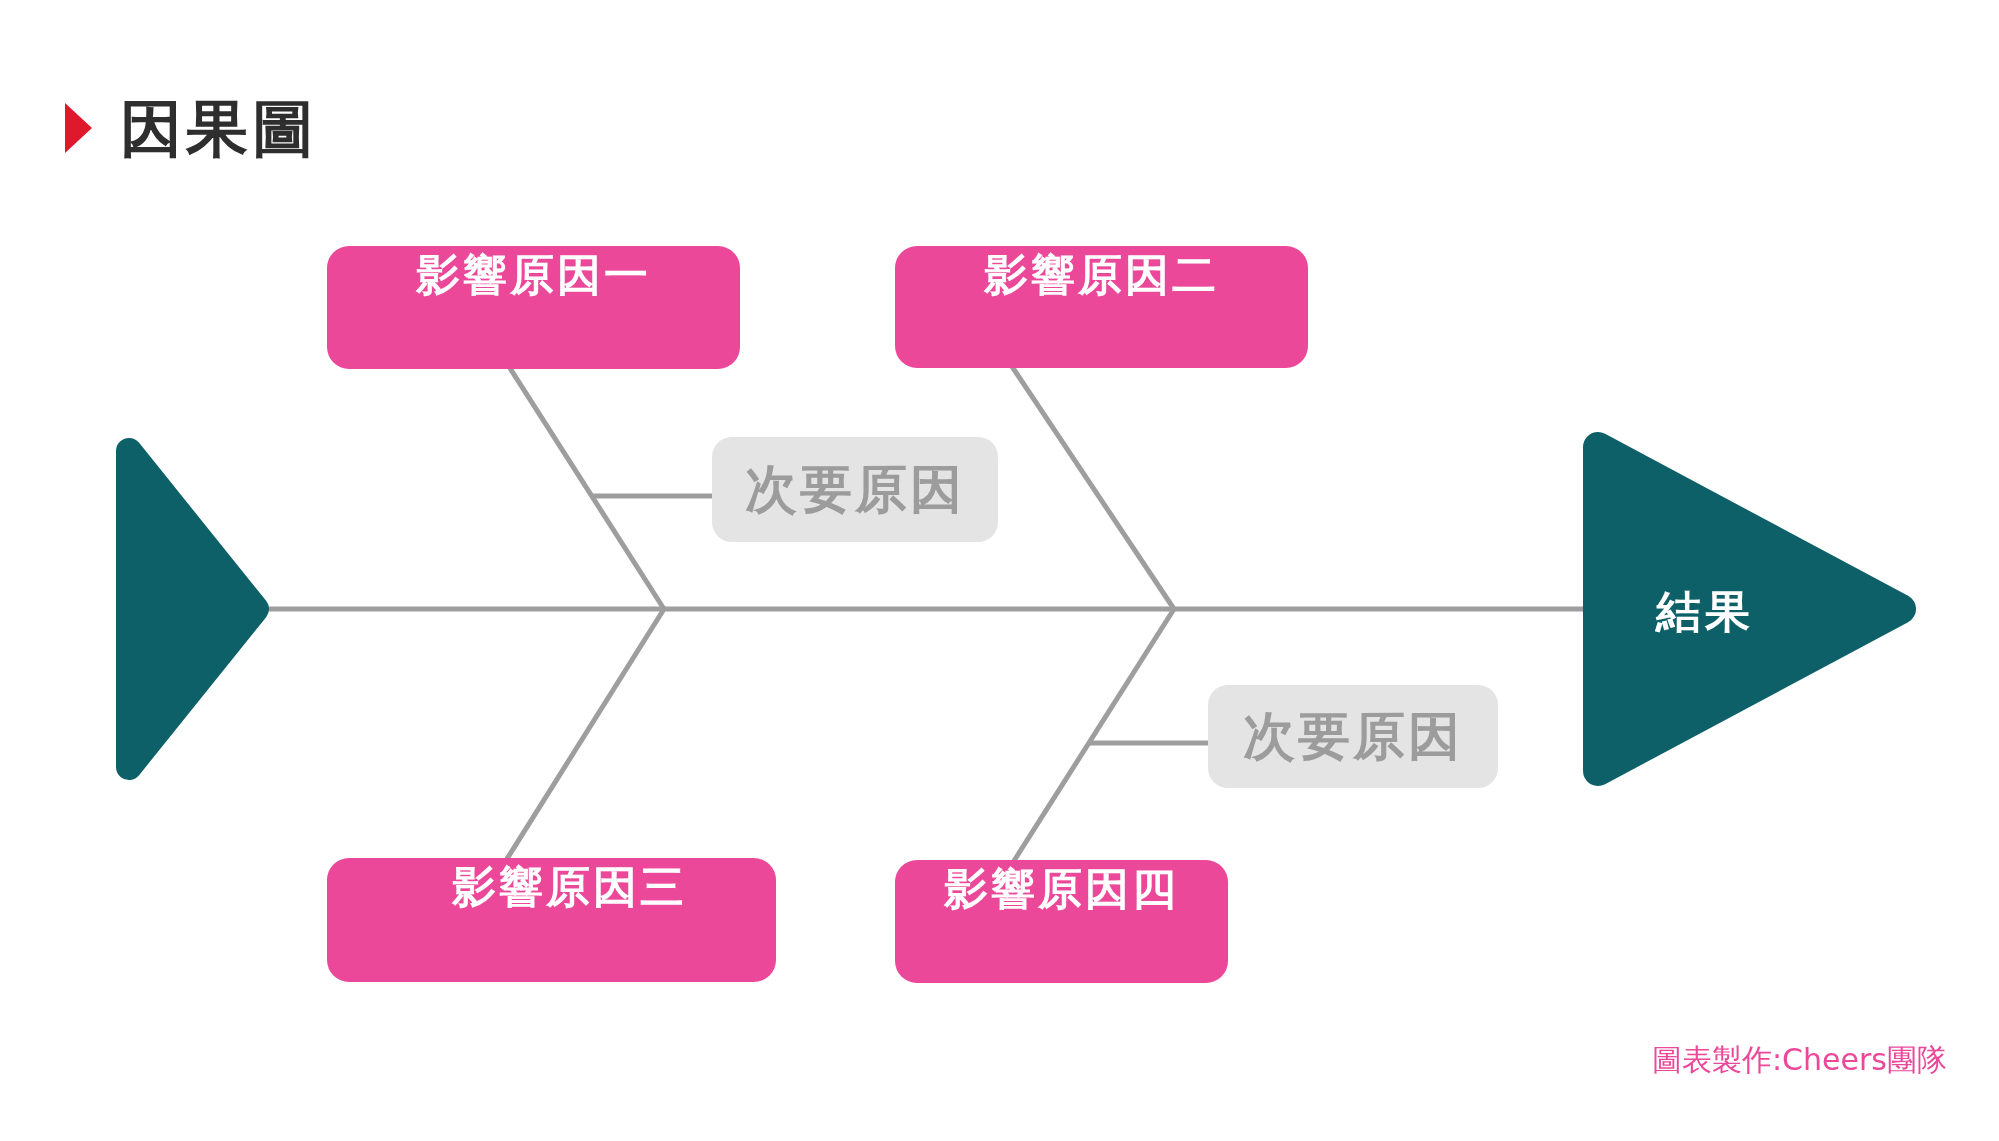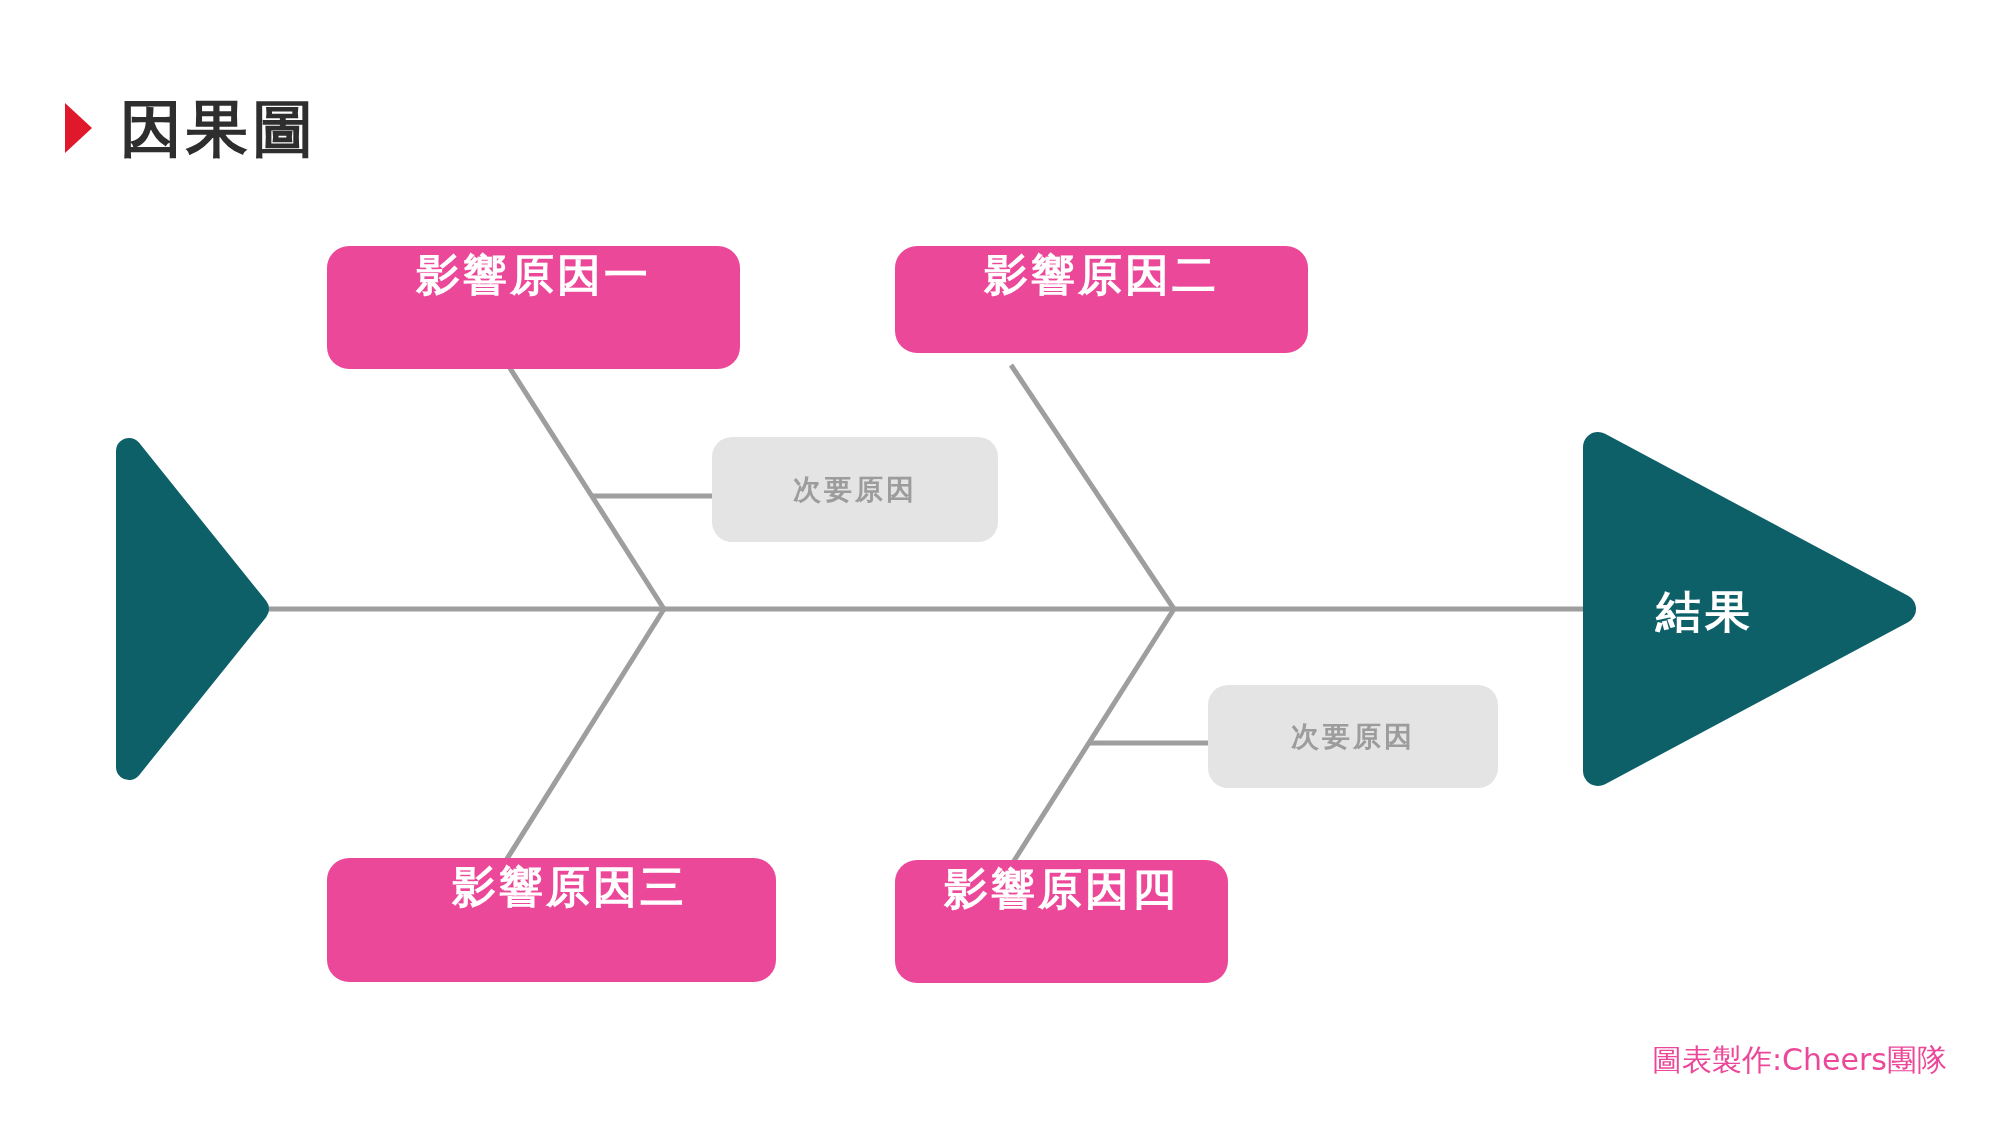--- a/index.html
+++ b/index.html
@@ -34,32 +34,32 @@
     display: flex;
     align-items: flex-start;
     justify-content: center;
     color: #ffffff;
     font-size: 44px;
     font-weight: 700;
     letter-spacing: 3px;
     white-space: nowrap;
   }
   .cause1 { left: 327px; top: 246px; width: 413px; height: 123px; }
-  .cause2 { left: 895px; top: 246px; width: 413px; height: 107px; }
+  .cause2 { left: 895px; top: 246px; width: 413px; height: 122px; }
   .cause3 { left: 327px; top: 858px; width: 413px; height: 124px; padding-left: 36px; }
   .cause4 { left: 895px; top: 860px; width: 333px; height: 123px; }
   .sub-box {
     position: absolute;
     background: #e4e4e4;
     border-radius: 20px;
     display: flex;
     align-items: center;
     justify-content: center;
     color: #9c9c9c;
-    font-size: 28px;
+    font-size: 52px;
     font-weight: 700;
     letter-spacing: 3px;
     white-space: nowrap;
   }
   .sub1 { left: 712px; top: 437px; width: 286px; height: 105px; }
   .sub2 { left: 1208px; top: 685px; width: 290px; height: 103px; }
   .result-label {
     position: absolute;
     left: 1610px;
     top: 582px;

